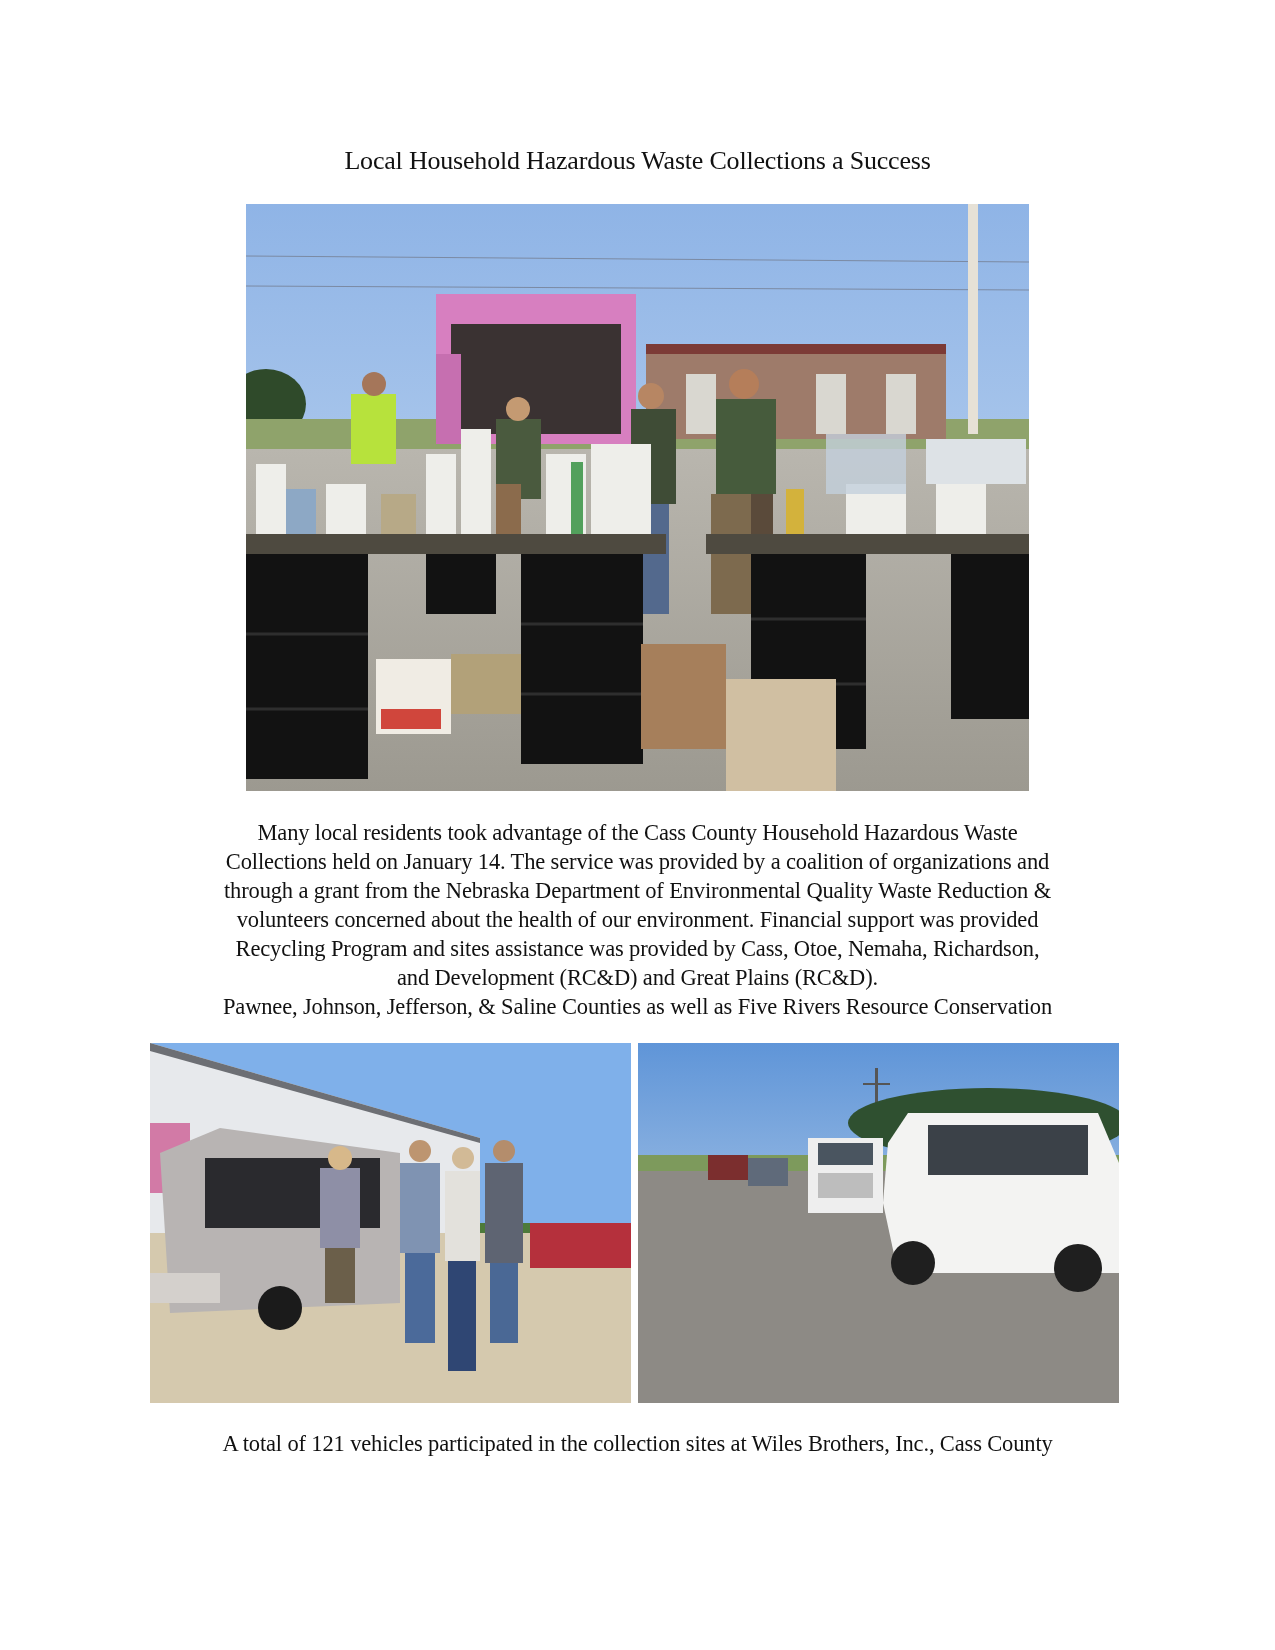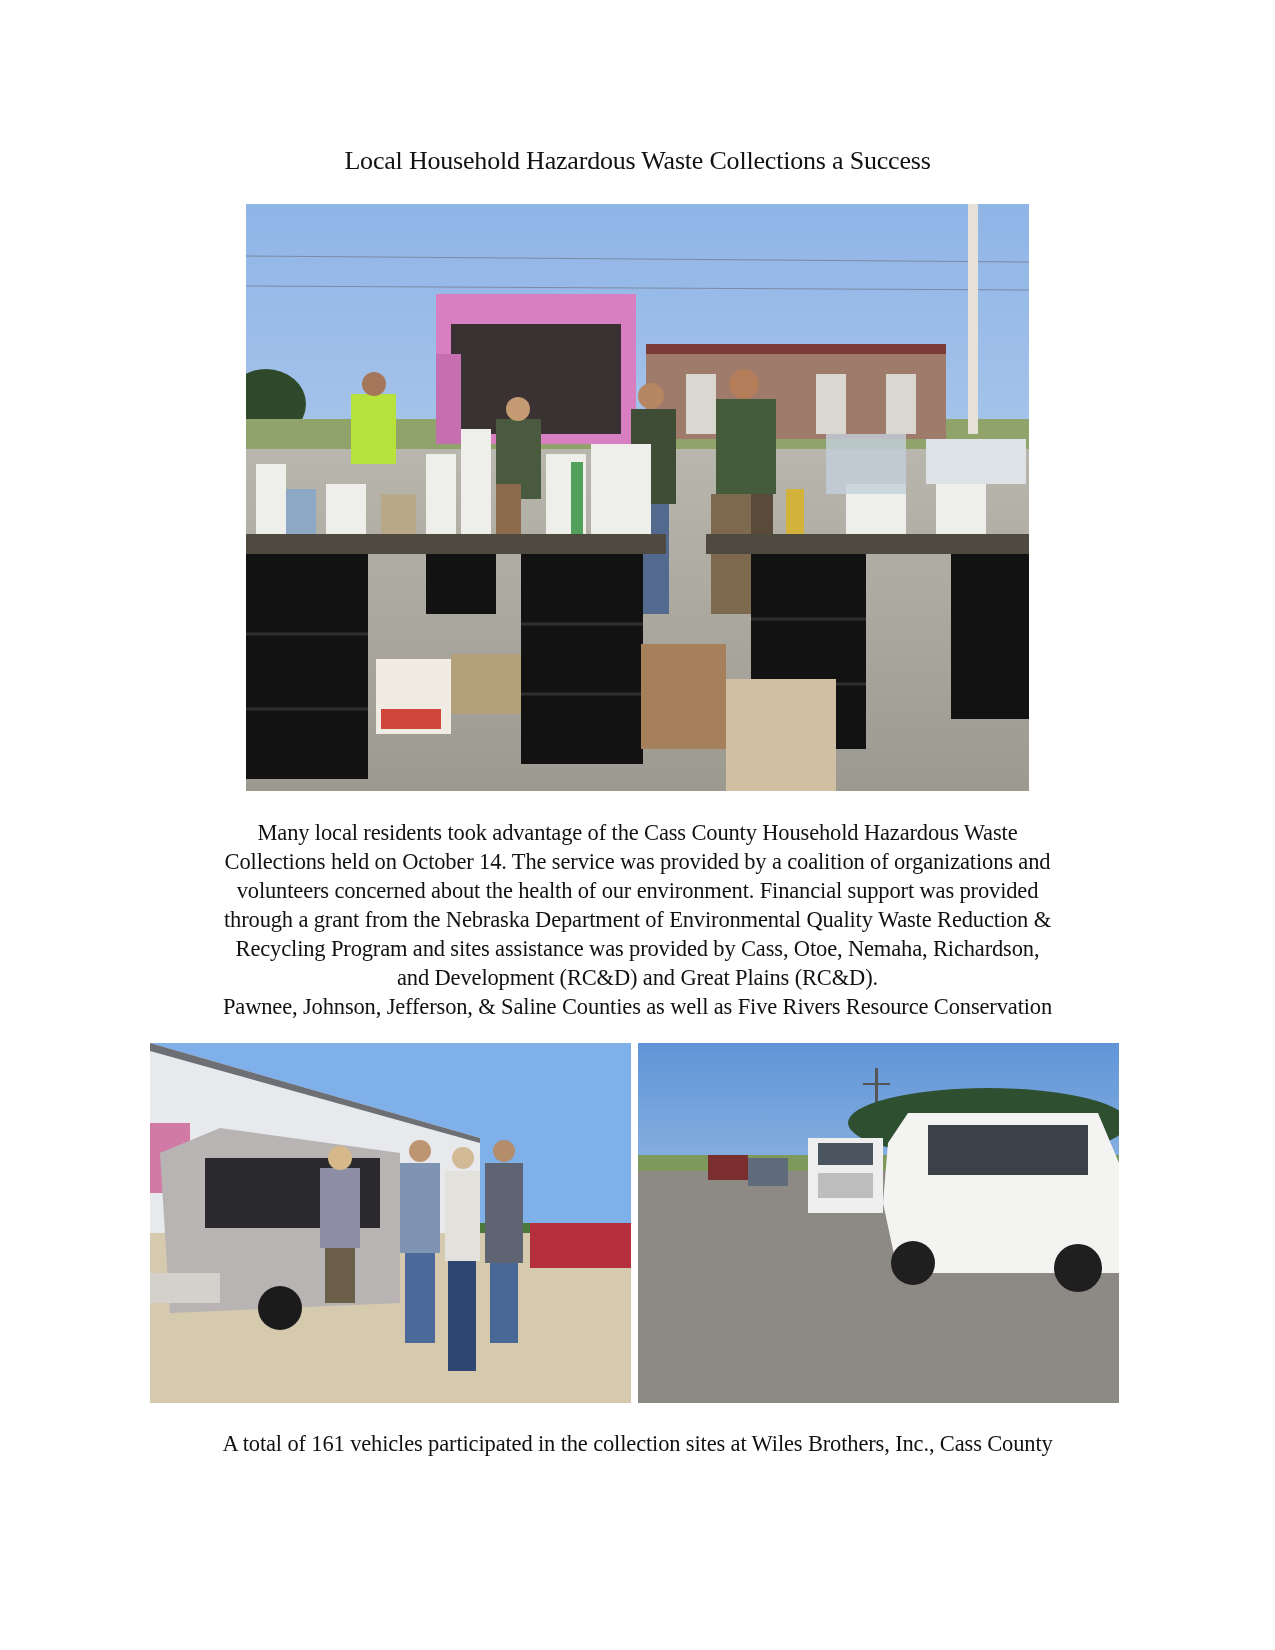--- a/index.html
+++ b/index.html
@@ -109,23 +109,23 @@
     <rect x="130" y="455" width="75" height="75" fill="#f0ece4"></rect>
     <rect x="135" y="505" width="60" height="20" fill="#d0463c"></rect>
     <rect x="205" y="450" width="70" height="60" fill="#b2a179"></rect>
     <rect x="395" y="440" width="85" height="105" fill="#a67f5b"></rect>
     <rect x="480" y="475" width="110" height="112" fill="#d0bfa2"></rect>
   </svg>
 </div>
 
 <div class="para" id="para-1">
   <span class="line">Many local residents took advantage of the Cass County Household Hazardous Waste</span>
-  <span class="line">Collections held on October 14. The service was provided by a coalition of organizations and</span>
+  <span class="line">Collections held on January 14. The service was provided by a coalition of organizations and</span>
+  <span class="line">through a grant from the Nebraska Department of Environmental Quality Waste Reduction &amp;</span>
   <span class="line">volunteers concerned about the health of our environment. Financial support was provided</span>
-  <span class="line">through a grant from the Nebraska Department of Environmental Quality Waste Reduction &amp;</span>
   <span class="line">Recycling Program and sites assistance was provided by Cass, Otoe, Nemaha, Richardson,</span>
   <span class="line">and Development (RC&amp;D) and Great Plains (RC&amp;D).</span>
   <span class="line">Pawnee, Johnson, Jefferson, &amp; Saline Counties as well as Five Rivers Resource Conservation</span>
 </div>
 
 <div class="photo" id="photo-left">
   <svg viewBox="0 0 481 360" preserveAspectRatio="none">
     <rect width="481" height="360" fill="#7fb0ea"></rect>
     <polygon points="0,0 330,95 330,190 0,190" fill="#e7e9ec"></polygon>
     <polygon points="0,0 330,95 330,100 0,8" fill="#6d6f74"></polygon>
@@ -178,14 +178,14 @@
     <rect x="180" y="130" width="55" height="25" fill="#bdbdbd"></rect>
 
     <polygon points="250,100 270,70 460,70 481,120 481,230 260,230 245,160" fill="#f3f3f2"></polygon>
     <rect x="290" y="82" width="160" height="50" fill="#3b4148"></rect>
     <circle cx="275" cy="220" r="22" fill="#1f1f1f"></circle>
     <circle cx="440" cy="225" r="24" fill="#1f1f1f"></circle>
   </svg>
 </div>
 
 <div class="para" id="para-2">
-  <span class="line">A total of 161 vehicles participated in the collection sites at Wiles Brothers, Inc., Cass County</span>
+  <span class="line">A total of 121 vehicles participated in the collection sites at Wiles Brothers, Inc., Cass County</span>
 </div>
 
 </body></html>

